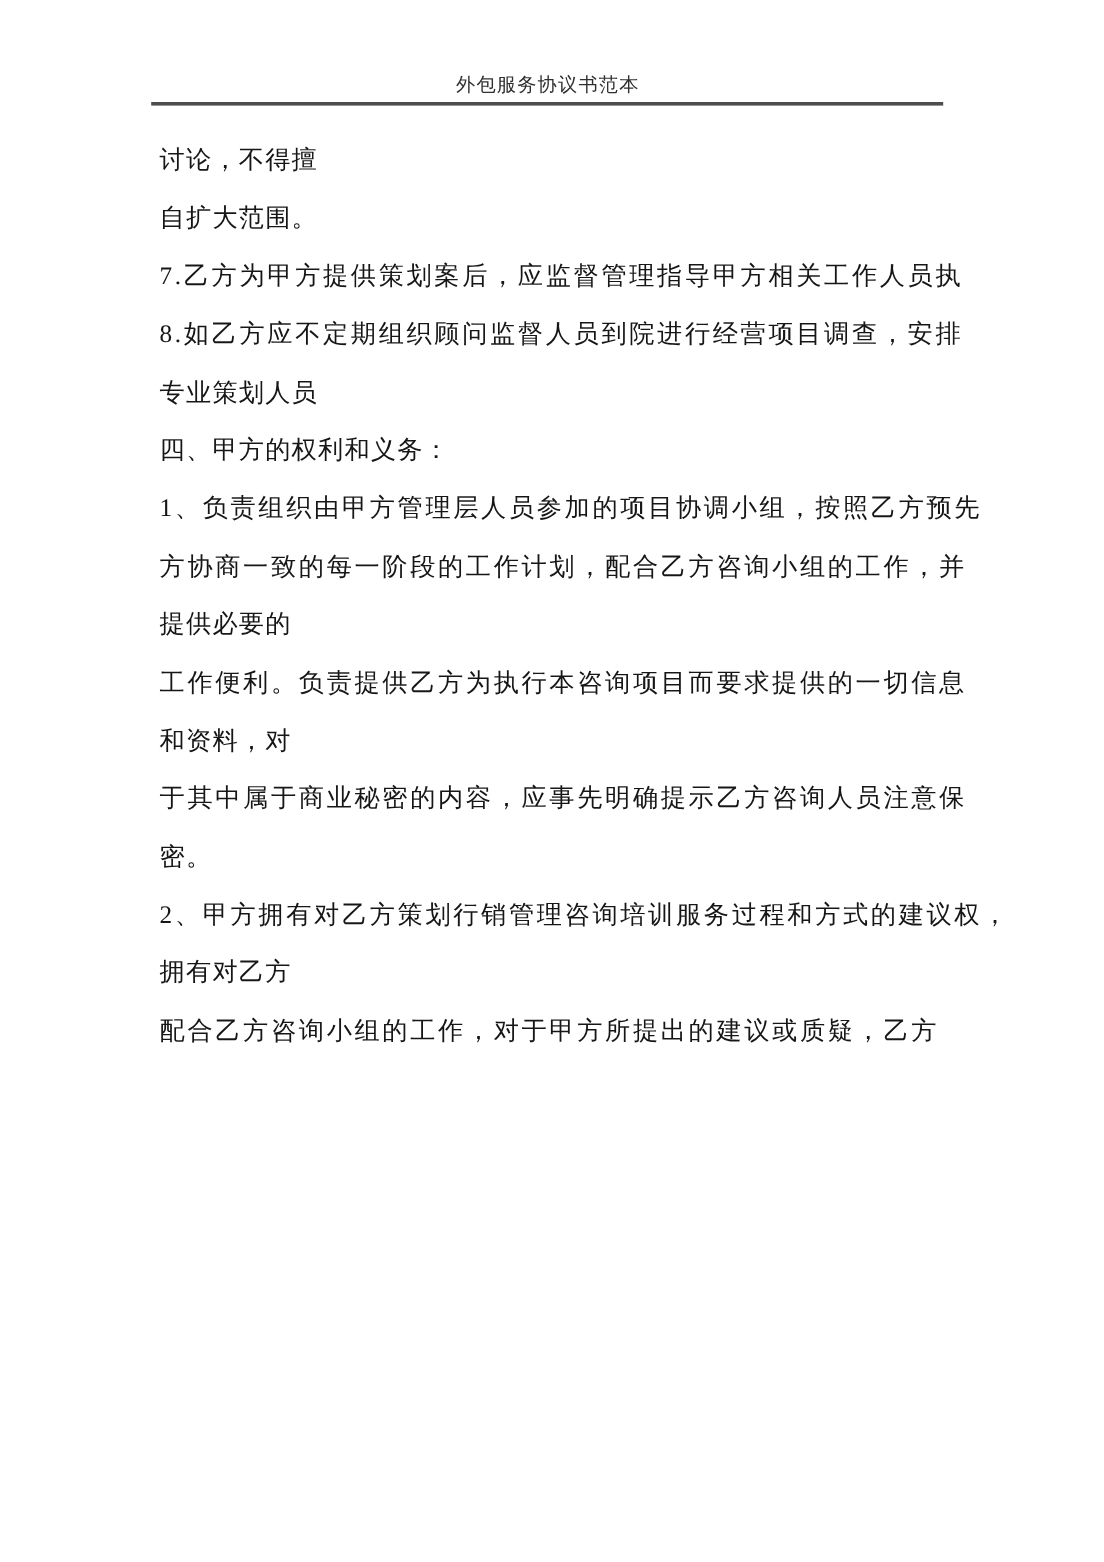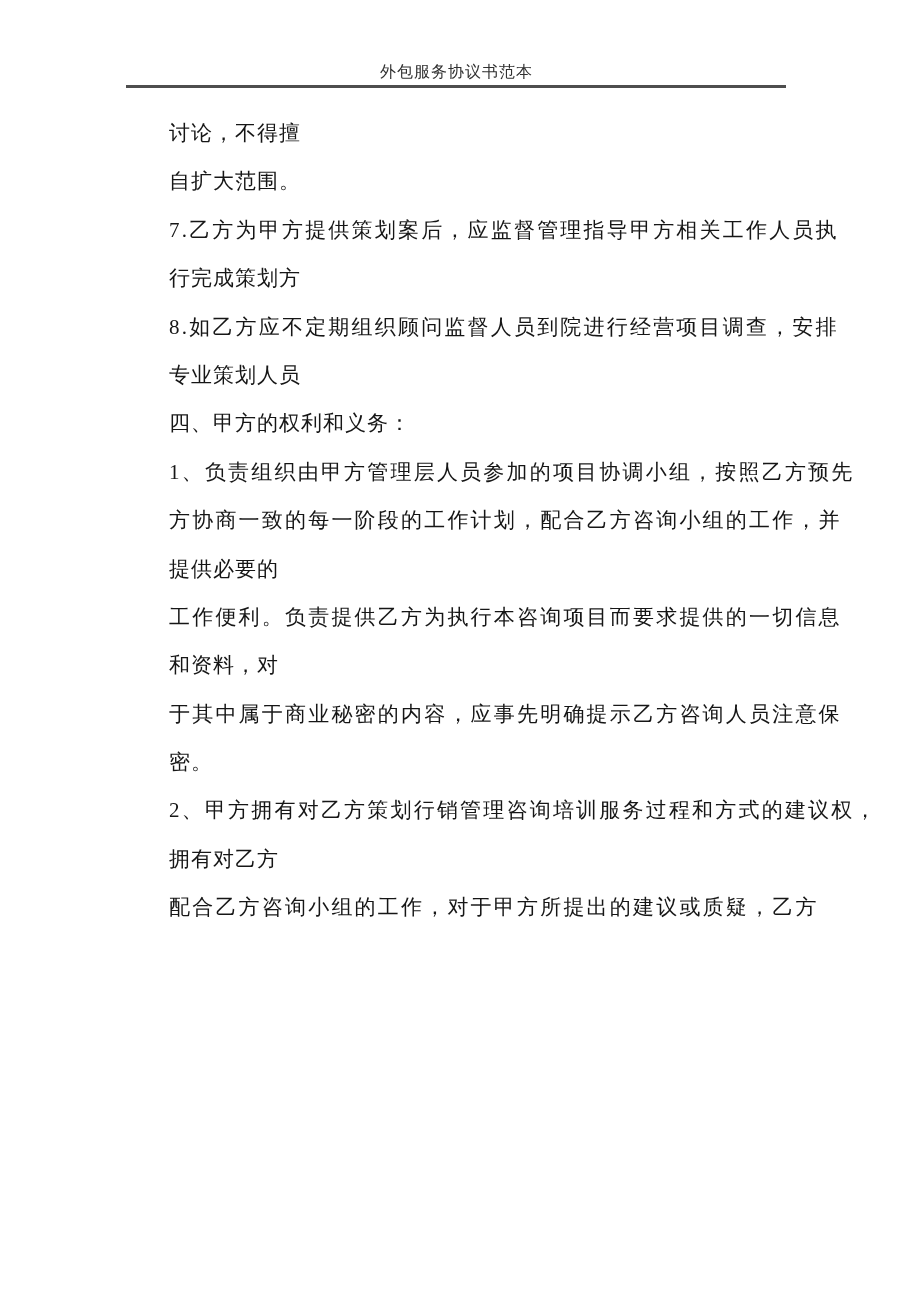--- a/index.html
+++ b/index.html
@@ -38,36 +38,34 @@
     width: 660px;
     font-size: 21px;
     letter-spacing: 1px;
     color: var(--body_text, #161616);
   }
   .line {
     height: 48.4px;
     line-height: 48.4px;
     white-space: nowrap;
     overflow: visible;
-    margin-left: 36px;
   }
   .line.full { letter-spacing: 2.2px; }
 </style>
 </head>
 <body>
 
 <div class="page">
   <div class="doc-title">外包服务协议书范本</div>
   <div class="header-rule"></div>
 
   <div class="doc-body">
     <div class="line">讨论，不得擅</div>
     <div class="line">自扩大范围。</div>
     <div class="line full">7.乙方为甲方提供策划案后，应监督管理指导甲方相关工作人员执</div>
-    <div class="line">行完成策划方</div>
     <div class="line full">8.如乙方应不定期组织顾问监督人员到院进行经营项目调查，安排</div>
     <div class="line">专业策划人员</div>
     <div class="line">四、甲方的权利和义务：</div>
     <div class="line full">1、负责组织由甲方管理层人员参加的项目协调小组，按照乙方预先</div>
     <div class="line full">方协商一致的每一阶段的工作计划，配合乙方咨询小组的工作，并</div>
     <div class="line">提供必要的</div>
     <div class="line full">工作便利。负责提供乙方为执行本咨询项目而要求提供的一切信息</div>
     <div class="line">和资料，对</div>
     <div class="line full">于其中属于商业秘密的内容，应事先明确提示乙方咨询人员注意保</div>
     <div class="line">密。</div>

